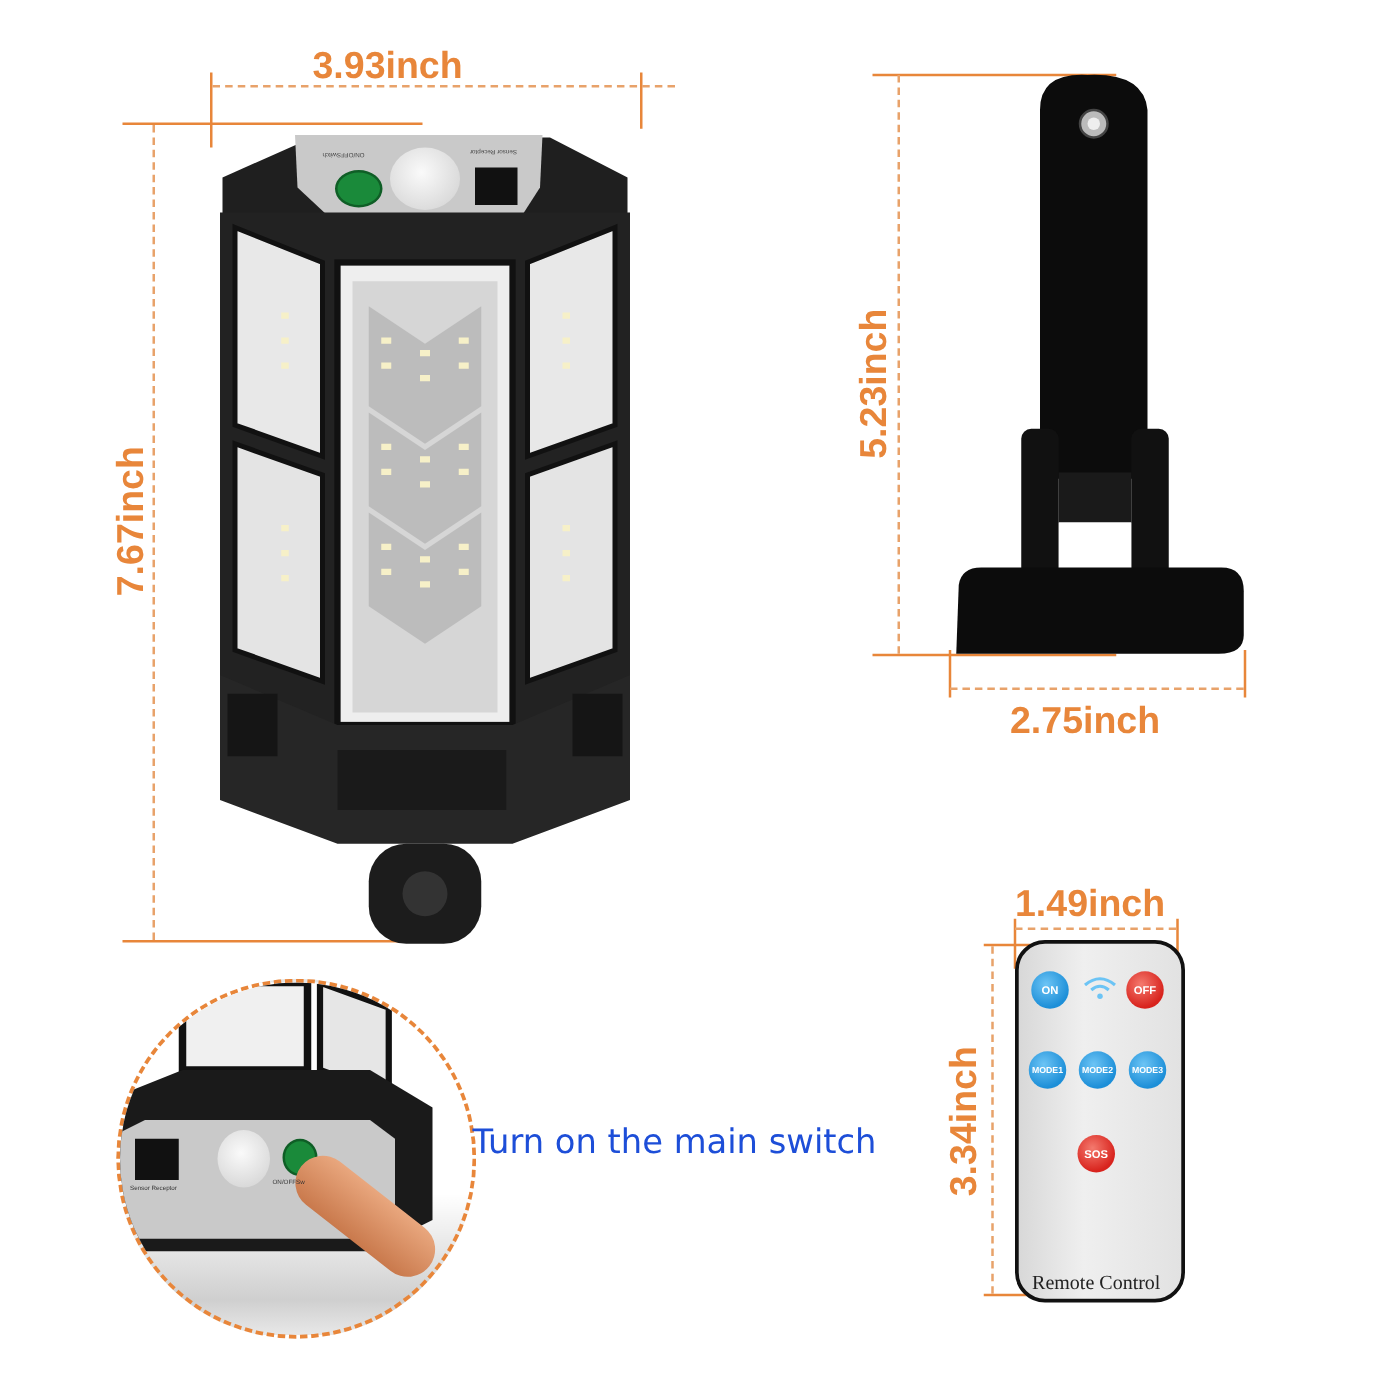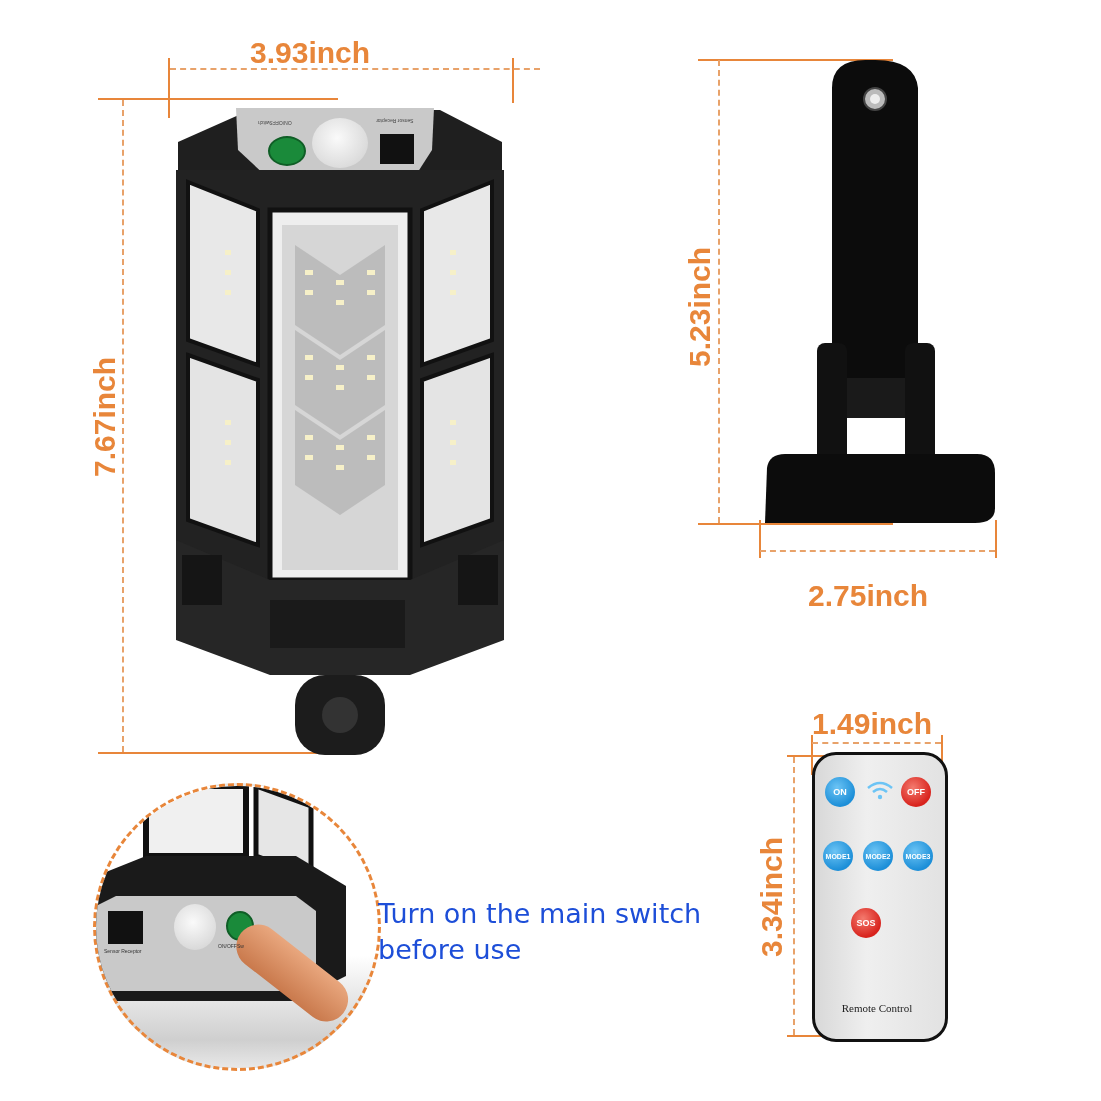--- a/index.html
+++ b/index.html
@@ -110,21 +110,21 @@
     <rect x="150" y="285" width="30" height="145" rx="8" fill="#111"></rect>
     <rect x="92" y="320" width="58" height="40" fill="#1a1a1a"></rect>
     <rect x="92" y="360" width="58" height="40" fill="#fff"></rect>
     <path d="M12,410 Q14,396 30,396 L222,396 Q240,396 240,415 L240,450 Q240,465 220,465 L10,465 Z" fill="#0c0c0c"></path>
   </svg>
 </div>
 
 <div class="vline" style="left:759px;top:520px;height:38px;"></div>
 <div class="vline" style="left:995px;top:520px;height:38px;"></div>
 <div class="hdash" style="left:760px;top:550px;width:235px;"></div>
-<div class="abs dim-text" style="left:808px;top:579px;">2.75inch</div>
+<div class="abs dim-text" style="left:808px;top:560px;">2.75inch</div>
 
 <div class="abs dim-text" style="left:812px;top:707px;">1.49inch</div>
 <div class="vline" style="left:811px;top:735px;height:40px;"></div>
 <div class="vline" style="left:941px;top:735px;height:40px;"></div>
 <div class="hdash" style="left:812px;top:742px;width:129px;"></div>
 
 <div class="hline" style="left:787px;top:755px;width:40px;"></div>
 <div class="hline" style="left:787px;top:1035px;width:40px;"></div>
 <div class="vdash" style="left:793px;top:757px;height:278px;"></div>
 <div class="abs dim-text vtext" style="left:712px;top:880px;width:120px;text-align:center;">3.34inch</div>
@@ -135,35 +135,34 @@
     <svg width="28" height="22" viewBox="0 0 28 22">
         <path d="M2,8 Q14,-2 26,8" stroke="#6cc4f5" stroke-width="2.5" fill="none"></path>
         <path d="M7,12 Q14,6 21,12" stroke="#6cc4f5" stroke-width="2.5" fill="none"></path>
         <circle cx="14" cy="17" r="2.2" fill="#6cc4f5"></circle>
       </svg>
   </div>
   <div class="remote-btn red" style="left:86px;top:22px;width:30px;height:30px;text-align:right;">OFF</div>
   <div class="remote-btn blue" style="left:8px;top:86px;width:30px;height:30px;font-size:7px;">MODE1</div>
   <div class="remote-btn blue" style="left:48px;top:86px;width:30px;height:30px;font-size:7px;">MODE2</div>
   <div class="remote-btn blue" style="left:88px;top:86px;width:30px;height:30px;font-size:7px;">MODE3</div>
-  <div class="remote-btn red" style="left:36px;top:153px;width:30px;height:30px;text-align:center;">SOS</div>
-  <div class="abs" style="left:0;top:247px;width:124px;text-align:center;font-family:'Liberation Serif',serif;font-size:11px;color:#222;">Remote Control</div>
+  <div class="remote-btn red" style="left:47px;top:153px;width:30px;height:30px;text-align:center;">SOS</div>
+  <div class="abs" style="left:0;top:263px;width:124px;text-align:center;font-family:'Liberation Serif',serif;font-size:16px;color:#222;">Remote Control</div>
 </div>
 
 <div class="abs" style="left:93px;top:783px;width:282px;height:282px;border-radius:50%;border:3px dashed #e8863a;overflow:hidden;background:linear-gradient(180deg,#fff 0%,#fff 60%,#cfcfcf 90%,#e8e8e8 100%);">
   <svg width="282" height="282" viewBox="0 0 282 282">
     <rect x="50" y="0" width="100" height="70" fill="#f0f0f0" stroke="#111" stroke-width="6"></rect>
     <polygon points="160,0 215,20 215,90 160,70" fill="#e6e6e6" stroke="#111" stroke-width="5"></polygon>
     <polygon points="0,90 50,70 200,70 250,100 250,190 200,215 0,215" fill="#1a1a1a"></polygon>
     <polygon points="0,120 20,110 200,110 220,125 220,190 195,205 0,205" fill="#c9c9c9"></polygon>
     <rect x="12" y="125" width="35" height="33" fill="#111"></rect>
   </svg>
   <div class="abs" style="left:78px;top:118px;width:42px;height:46px;border-radius:50%;background:radial-gradient(circle at 45% 40%,#fafafa,#cfcfcf);"></div>
   <div class="abs" style="left:130px;top:125px;width:24px;height:26px;border-radius:50%;background:#1a8a3a;border:2px solid #0f5e26;"></div>
   <div class="abs" style="left:145px;top:125px;width:130px;height:44px;border-radius:22px;background:linear-gradient(180deg,#e9a77e,#c9794c);transform:rotate(38deg);transform-origin:left center;"></div>
   <div class="abs" style="left:8px;top:162px;font-size:5px;color:#333;">Sensor Receptor</div>
   <div class="abs" style="left:122px;top:157px;font-size:5px;color:#333;">ON/OFFSw</div>
 </div>
 
 <div class="abs caption" style="left:378px;top:896px;">
   <div>Turn on the main switch</div>
-  <div>before use</div>
 </div>
 
 </body></html>

